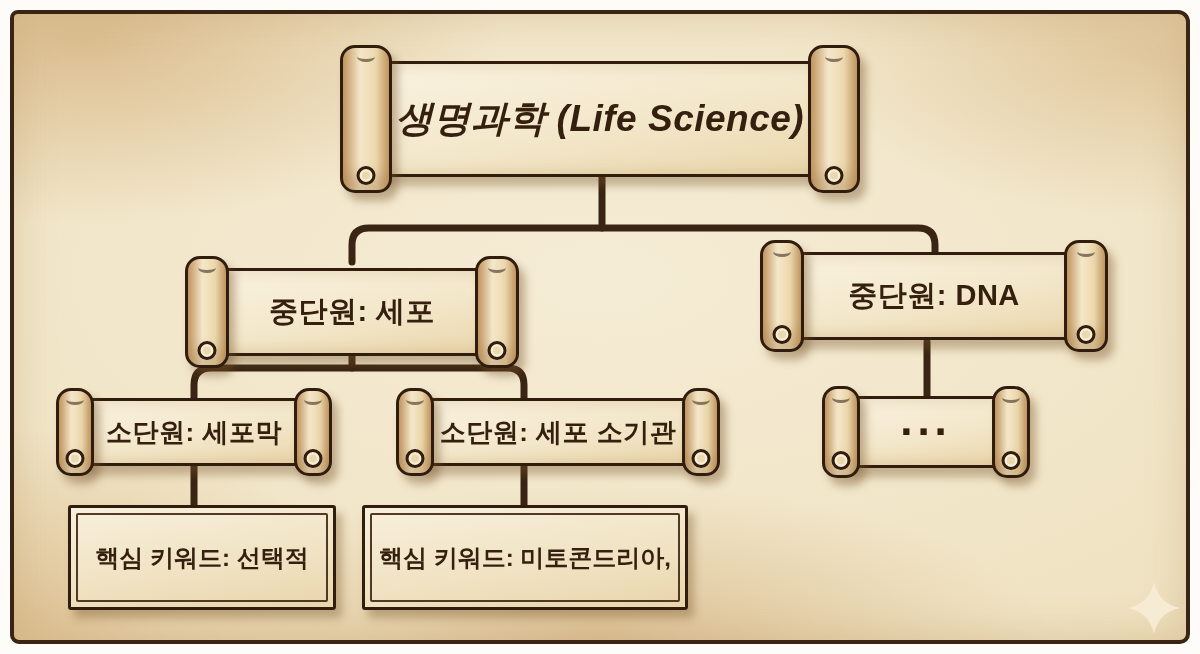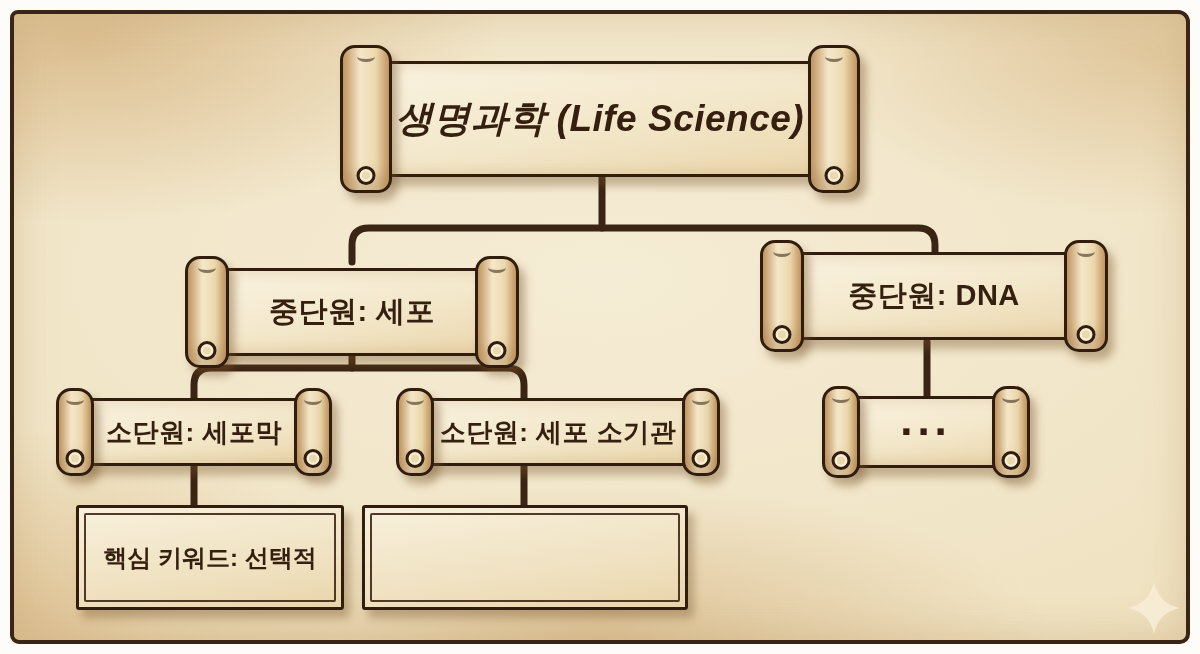--- a/index.html
+++ b/index.html
@@ -138,27 +138,28 @@
   </div>
 
   <div class="scroll" style="left:822px;top:386px;width:208px;height:92px;--roll-w:32px;">
     <div class="banner">
       <span class="node-label dots">...</span>
     </div>
     <div class="roll left"></div>
     <div class="roll right"></div>
   </div>
 
-  <div class="kwbox" style="left:76px;top:505px;width:262px;height:99px;">
+  <div class="kwbox" style="left:68px;top:505px;width:262px;height:99px;">
     <div class="kw-inner">
       <div>핵심 키워드: 선택적</div>
     </div>
   </div>
 
   <div class="kwbox" style="left:362px;top:505px;width:320px;height:99px;">
     <div class="kw-inner">
+      <div>핵심 키워드: 미토콘드리아,</div>
     </div>
   </div>
 
   <svg class="sparkle" width="52" height="52" viewBox="0 0 52 52" xmlns="http://www.w3.org/2000/svg">
     <path d="M26 0 Q30.5 21.5 52 26 Q30.5 30.5 26 52 Q21.5 30.5 0 26 Q21.5 21.5 26 0 Z" fill="#f7ecd4" opacity="0.95"></path>
   </svg>
 </div>
 
 </body></html>

